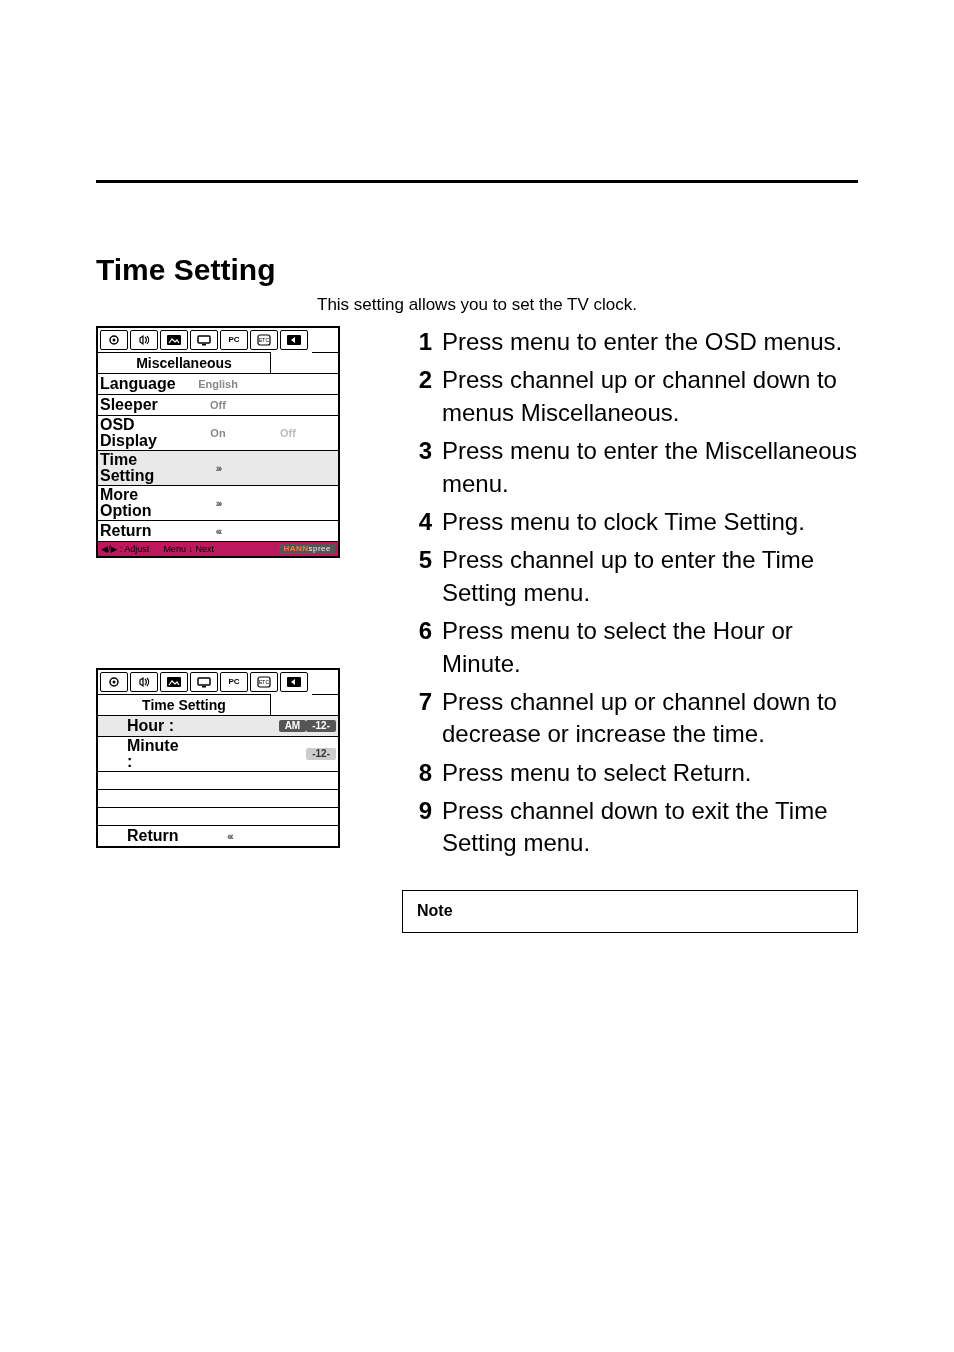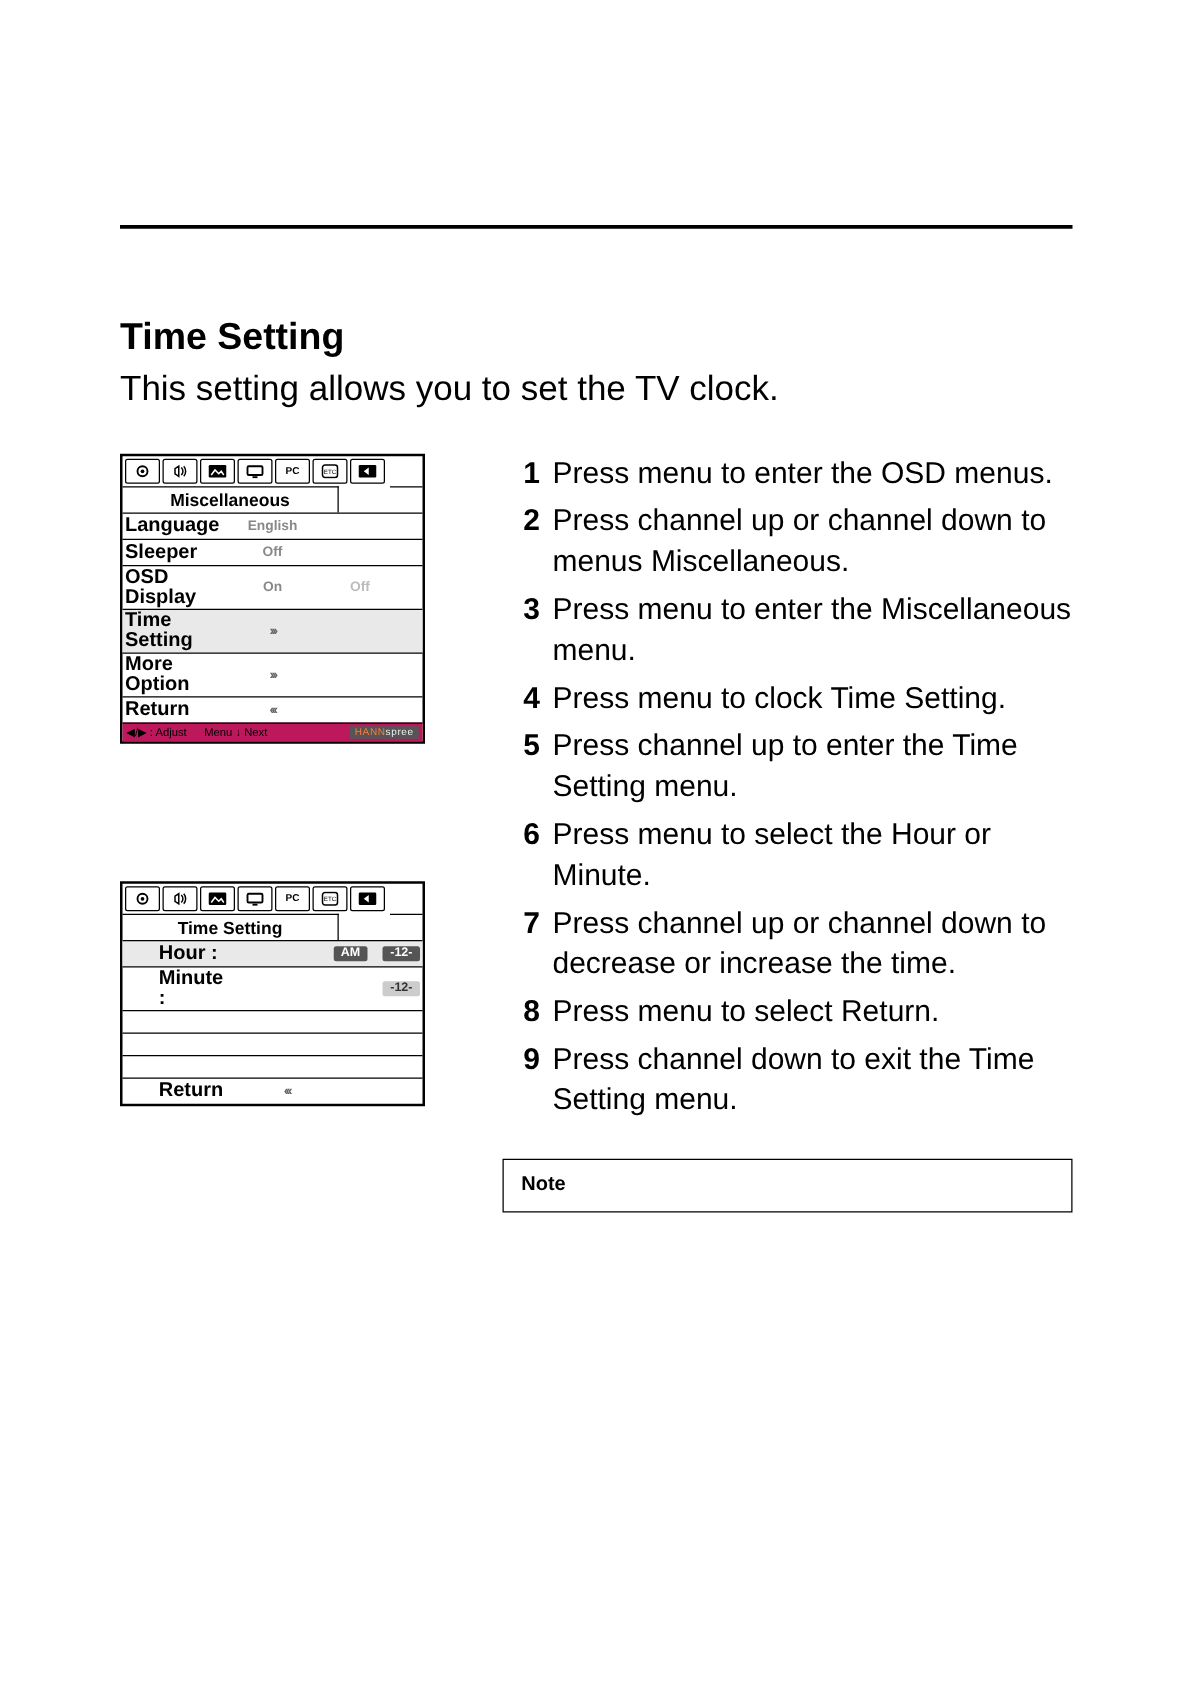--- a/index.html
+++ b/index.html
@@ -21,26 +21,27 @@
   .top-rule {
     border-top: 3px solid #000;
     margin-top: 180px;
   }
   .section-title {
     font-size: 30px;
     font-weight: bold;
     margin-top: 70px;
   }
   .section-intro {
-    font-size: 28px;
+    font-size: 17px;
     margin-top: 8px;
+    text-align: center;
   }
   .content-row {
     display: flex;
-    margin-top: 36px;
+    margin-top: 11px;
     gap: 56px;
   }
   .left-col {
     width: 250px;
     flex: 0 0 250px;
   }
   .right-col {
     flex: 1;
   }
 
@@ -105,28 +106,28 @@
     background: #be185d;
   }
   .osd-foot .brand {
     margin-left: auto;
     background: #555;
     color: #eee;
     padding: 1px 4px;
     font-size: 8px;
     letter-spacing: 0.5px;
   }
-  .osd-foot .brand b { color: #ff7a3c; font-weight: normal; }
+  .osd-foot .brand b { color: #ff7a3c; font-weight: bold; }
 
   .osd2 { margin-top: 110px; }
   .osd2 .osd-row .lbl { width: 60px; padding-left: 27px; }
   .osd2 .ts-hour-val {
     margin-left: auto;
     display: flex;
-    gap: 12px;
+    gap: 0;
   }
   .pill {
     font-size: 10px;
     font-weight: bold;
     padding: 1px 6px;
     border-radius: 2px;
   }
   .pill.dark { background: #555; color: #fff; }
   .pill.light { background: #ccc; color: #333; }
   .osd2 .empty { height: 17px; border-top: 1px solid #000; }

